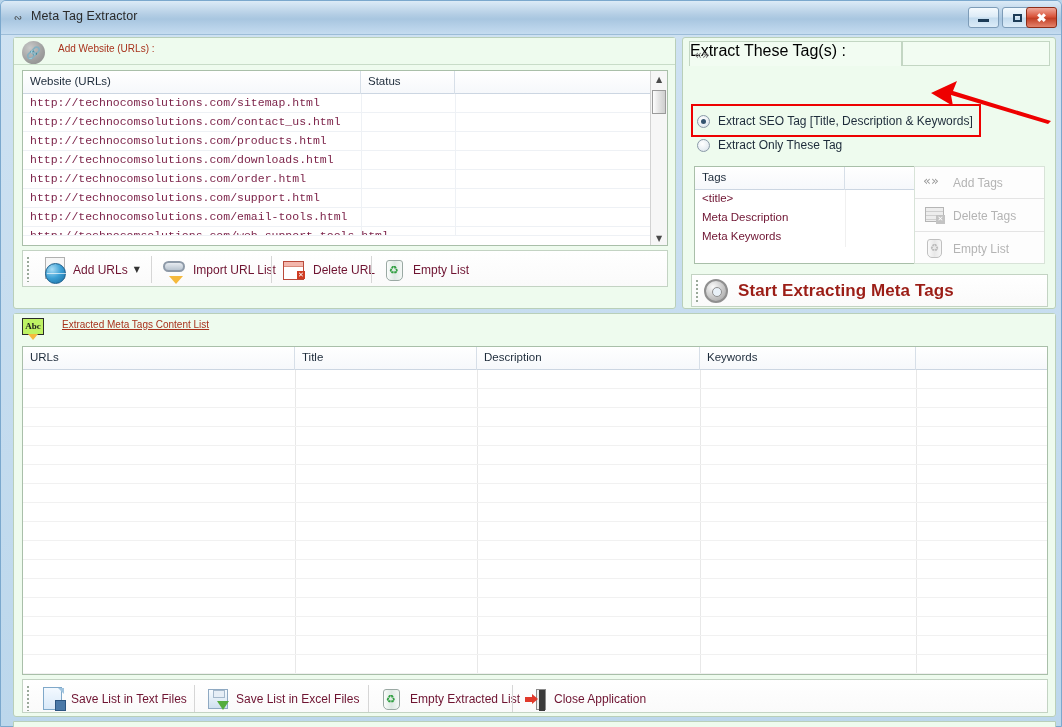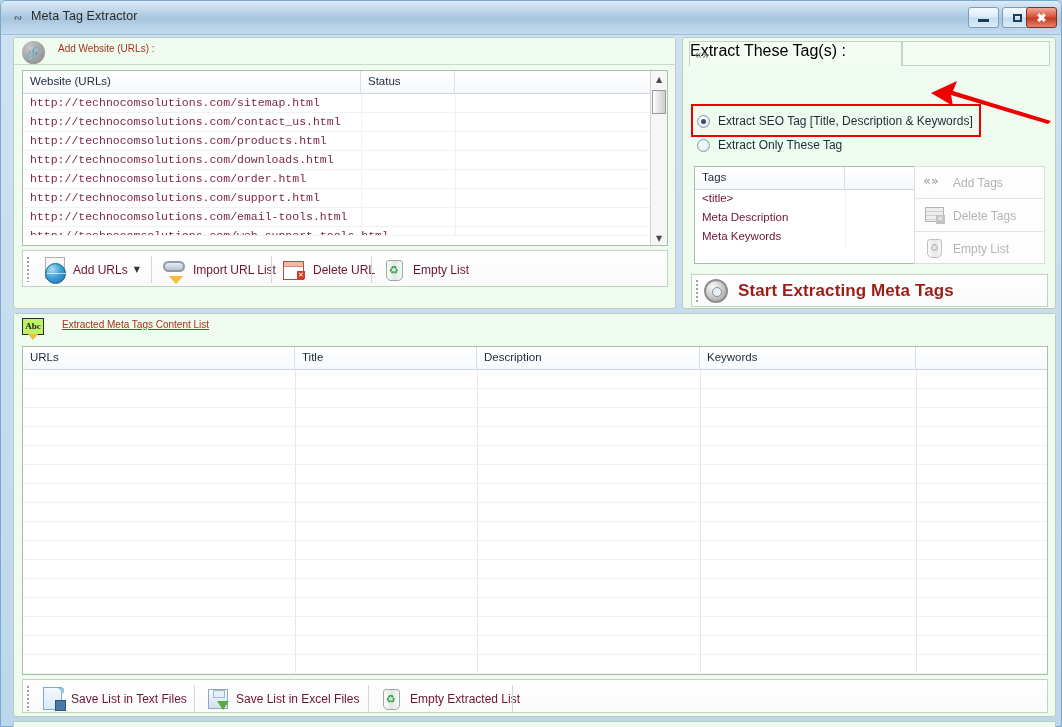--- a/index.html
+++ b/index.html
@@ -800,20 +800,32 @@
           <div class="ico">
             <div class="ico-bin">
                 <span class="recy">♻</span>
               </div>
           </div>
           <span class="tb-label">Empty Extracted List</span>
         </div>
 
         <div class="tb-sep" style="left:489px;"></div>
 
+        <div class="tb-btn" style="left:497px;">
+          <div class="ico">
+            <div class="ico-door">
+              <div class="frame"></div>
+              <div class="arrow">
+                  <div class="shaft"></div>
+                  <div class="head"></div>
+                </div>
+            </div>
+          </div>
+          <span class="tb-label">Close Application</span>
+        </div>
       </div>
     </div>
 
     <div id="statusbar">
       
       
       
       
       
       

